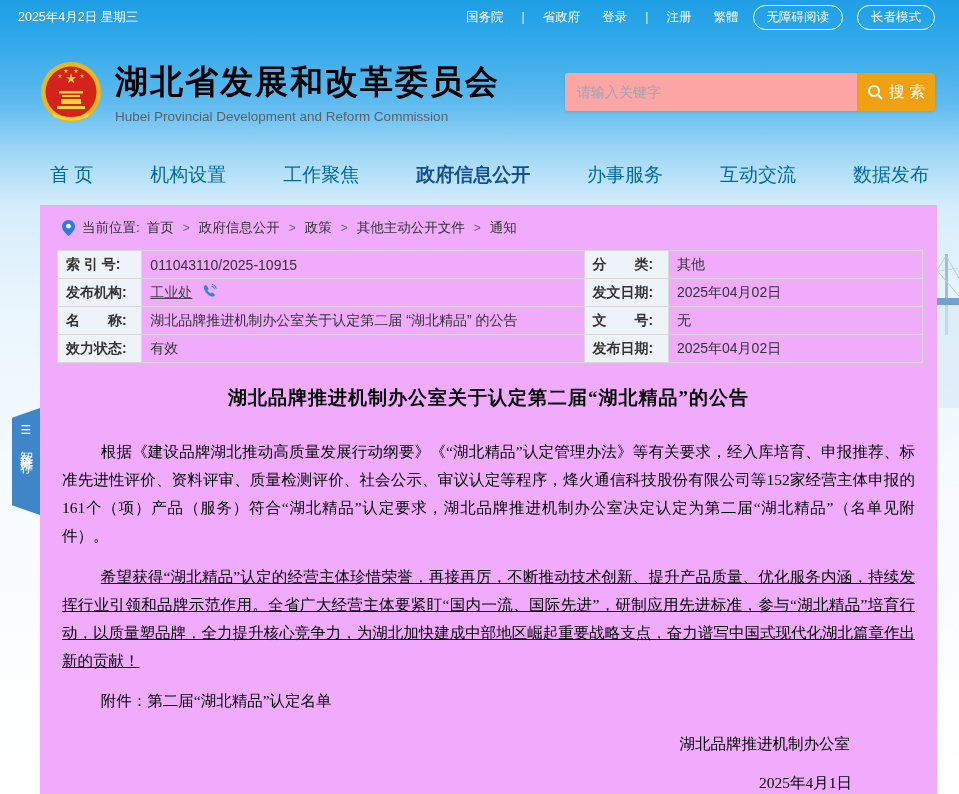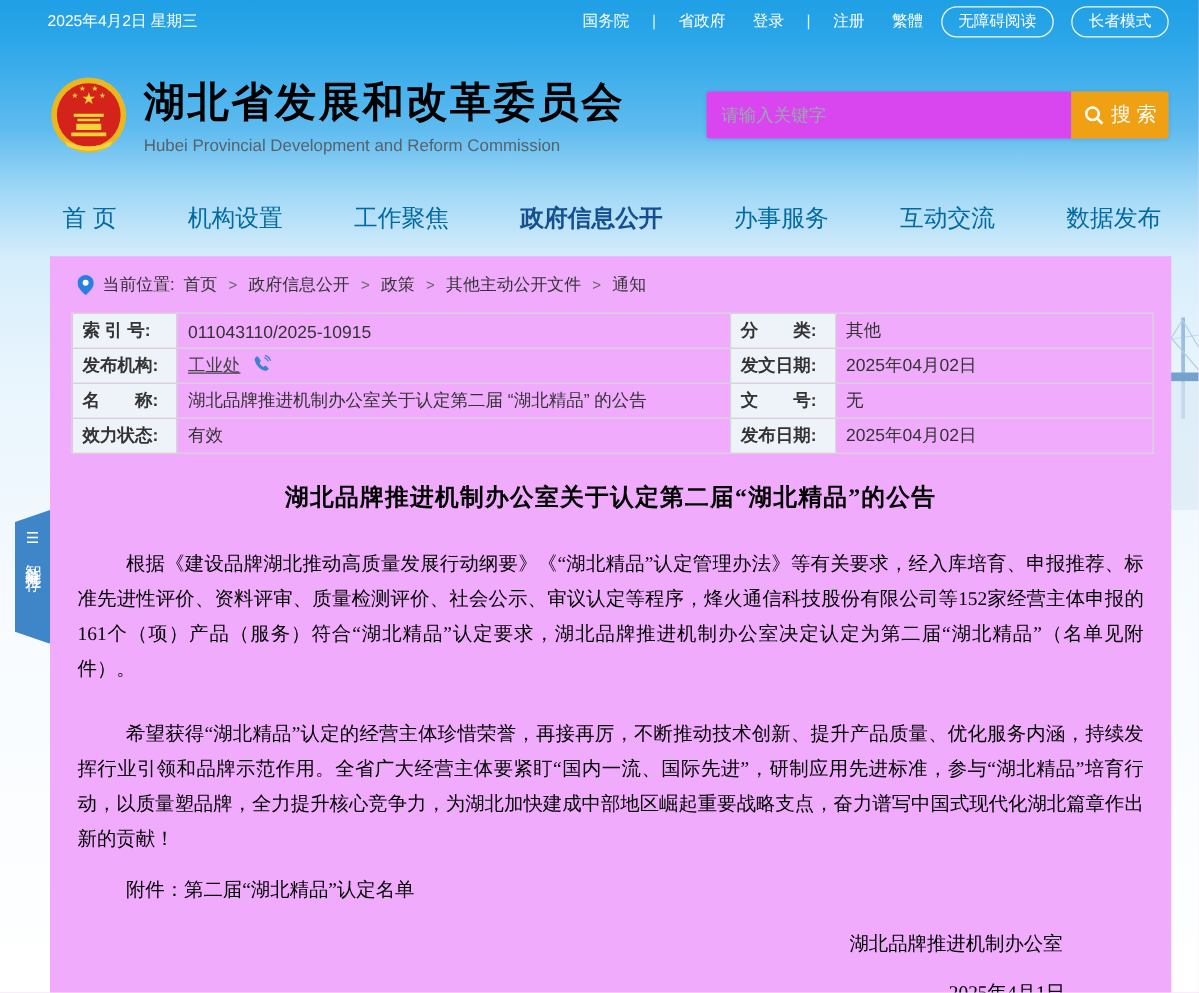--- a/index.html
+++ b/index.html
@@ -6,40 +6,40 @@
   html,body { width:959px; height:794px; overflow:hidden; }
   body {
     font-family:"Liberation Sans","DejaVu Sans",sans-serif;
     background:linear-gradient(180deg,#1f9fe5 0%,#2ba6e9 4%,#5fbbef 13%,#9ed7f6 19%,#d6edfb 26%,#e9f5fd 38%,#f7fbff 63%,#ffffff 100%);
     position:relative;
   }
   .page { width:959px; height:794px; position:relative; }
 
   
   .topbar { height:34px; display:flex; align-items:center; justify-content:space-between;
-            padding:0 24px 0 38px; color:#fff; font-size:12.5px; }
+            padding:0 24px 0 18px; color:#fff; font-size:12.5px; }
   .topbar-right { display:flex; align-items:center; gap:14px; }
   .tb-link { color:#fff; cursor:pointer; text-decoration:none; }
   .tb-sep { opacity:.85; margin:0 2px; }
   .tb-group { display:flex; align-items:center; gap:16px; margin-right:8px; }
   .pill { border:1px solid rgba(255,255,255,.95); border-radius:13px; padding:3px 13px;
           color:#fff; font-size:12.5px; cursor:pointer; background:transparent; }
 
   
   .header { height:116px; display:flex; align-items:center; justify-content:space-between;
             padding:0 24px 0 40px; }
   .brand { display:flex; align-items:center; gap:13px; }
   .emblem { width:62px; height:62px; flex:0 0 auto; }
   .brand-text .cn { font-size:33px; font-weight:bold; color:#000000; letter-spacing:2px;
                     font-family:"Liberation Sans","DejaVu Sans",sans-serif; }
   .brand-text .en { font-size:13.5px; color:#55626d; margin-top:4px; }
   .search { display:flex; width:370px; height:38px; border-radius:3px; overflow:hidden;
             box-shadow:0 1px 3px rgba(0,60,120,.15); }
   .search input { flex:1; border:none; outline:none; padding:0 12px; font-size:14px; color:#333;
-                  background:#d946ef; }
+                  background:#fca5a5; }
   .search input::placeholder { color:#9aa7b1; }
   .search-btn { width:78px; background:#f0a113; border:none; color:#fff; font-size:16px;
                 display:flex; align-items:center; justify-content:center; gap:6px; cursor:pointer; }
 
   
   .nav { height:55px; display:flex; align-items:center; justify-content:space-between;
          padding:0 30px 6px 50px; }
   .nav-item { font-size:19px; color:#0369a1; cursor:pointer; white-space:nowrap; }
   .nav-item.active { font-weight:bold; color:#14508f; }
 
@@ -66,21 +66,21 @@
   td.v2 { width:250px; }
   .dept-link { color:#444; text-decoration:underline; cursor:pointer; }
   .phone-icon { width:15px; height:15px; vertical-align:-2px; margin-left:6px; cursor:pointer; }
 
   .article { font-family:"Liberation Serif","DejaVu Serif",serif; color:#000; }
   .article-title { text-align:center; font-size:19px; font-weight:bold; margin-top:22px;
                    letter-spacing:1px; }
   .para { font-size:15.5px; line-height:28px; text-align:justify; text-indent:2.5em;
           margin:0 22px; }
   .para.first { margin-top:27px; }
-  .para + .para { margin-top:24px; }
+  .para + .para { margin-top:13px;text-decoration:underline; }
   .attachment { font-size:15.5px; margin:16px 22px 0; text-indent:2.5em;
                 font-family:"Liberation Serif","DejaVu Serif",serif; }
   .signer { text-align:right; font-size:15.5px; padding-right:87px; margin-top:22px;
             font-family:"Liberation Serif","DejaVu Serif",serif; }
   .sign-date { text-align:right; font-size:15.5px; padding-right:85px; margin-top:18px;
                font-family:"Liberation Serif","DejaVu Serif",serif; }
 
   
   .ribbon { position:absolute; left:12px; top:408px; width:28px; height:107px;
             background:#3e86c8; clip-path:polygon(0 9%,100% 0,100% 100%,0 91%);

